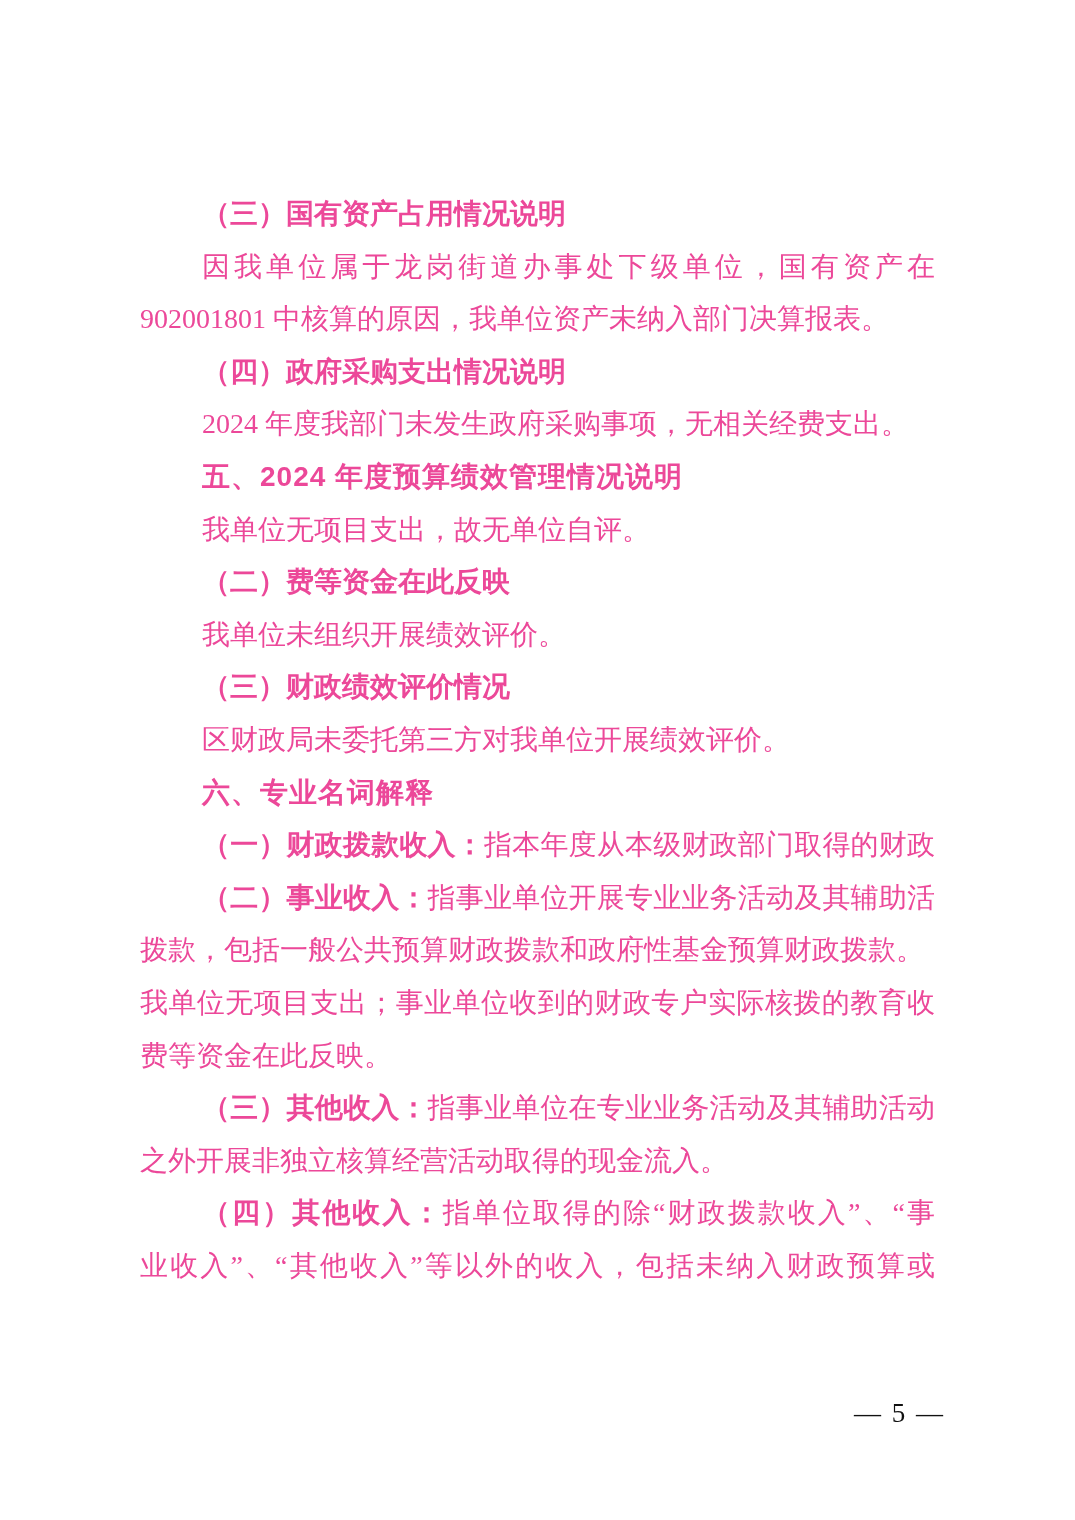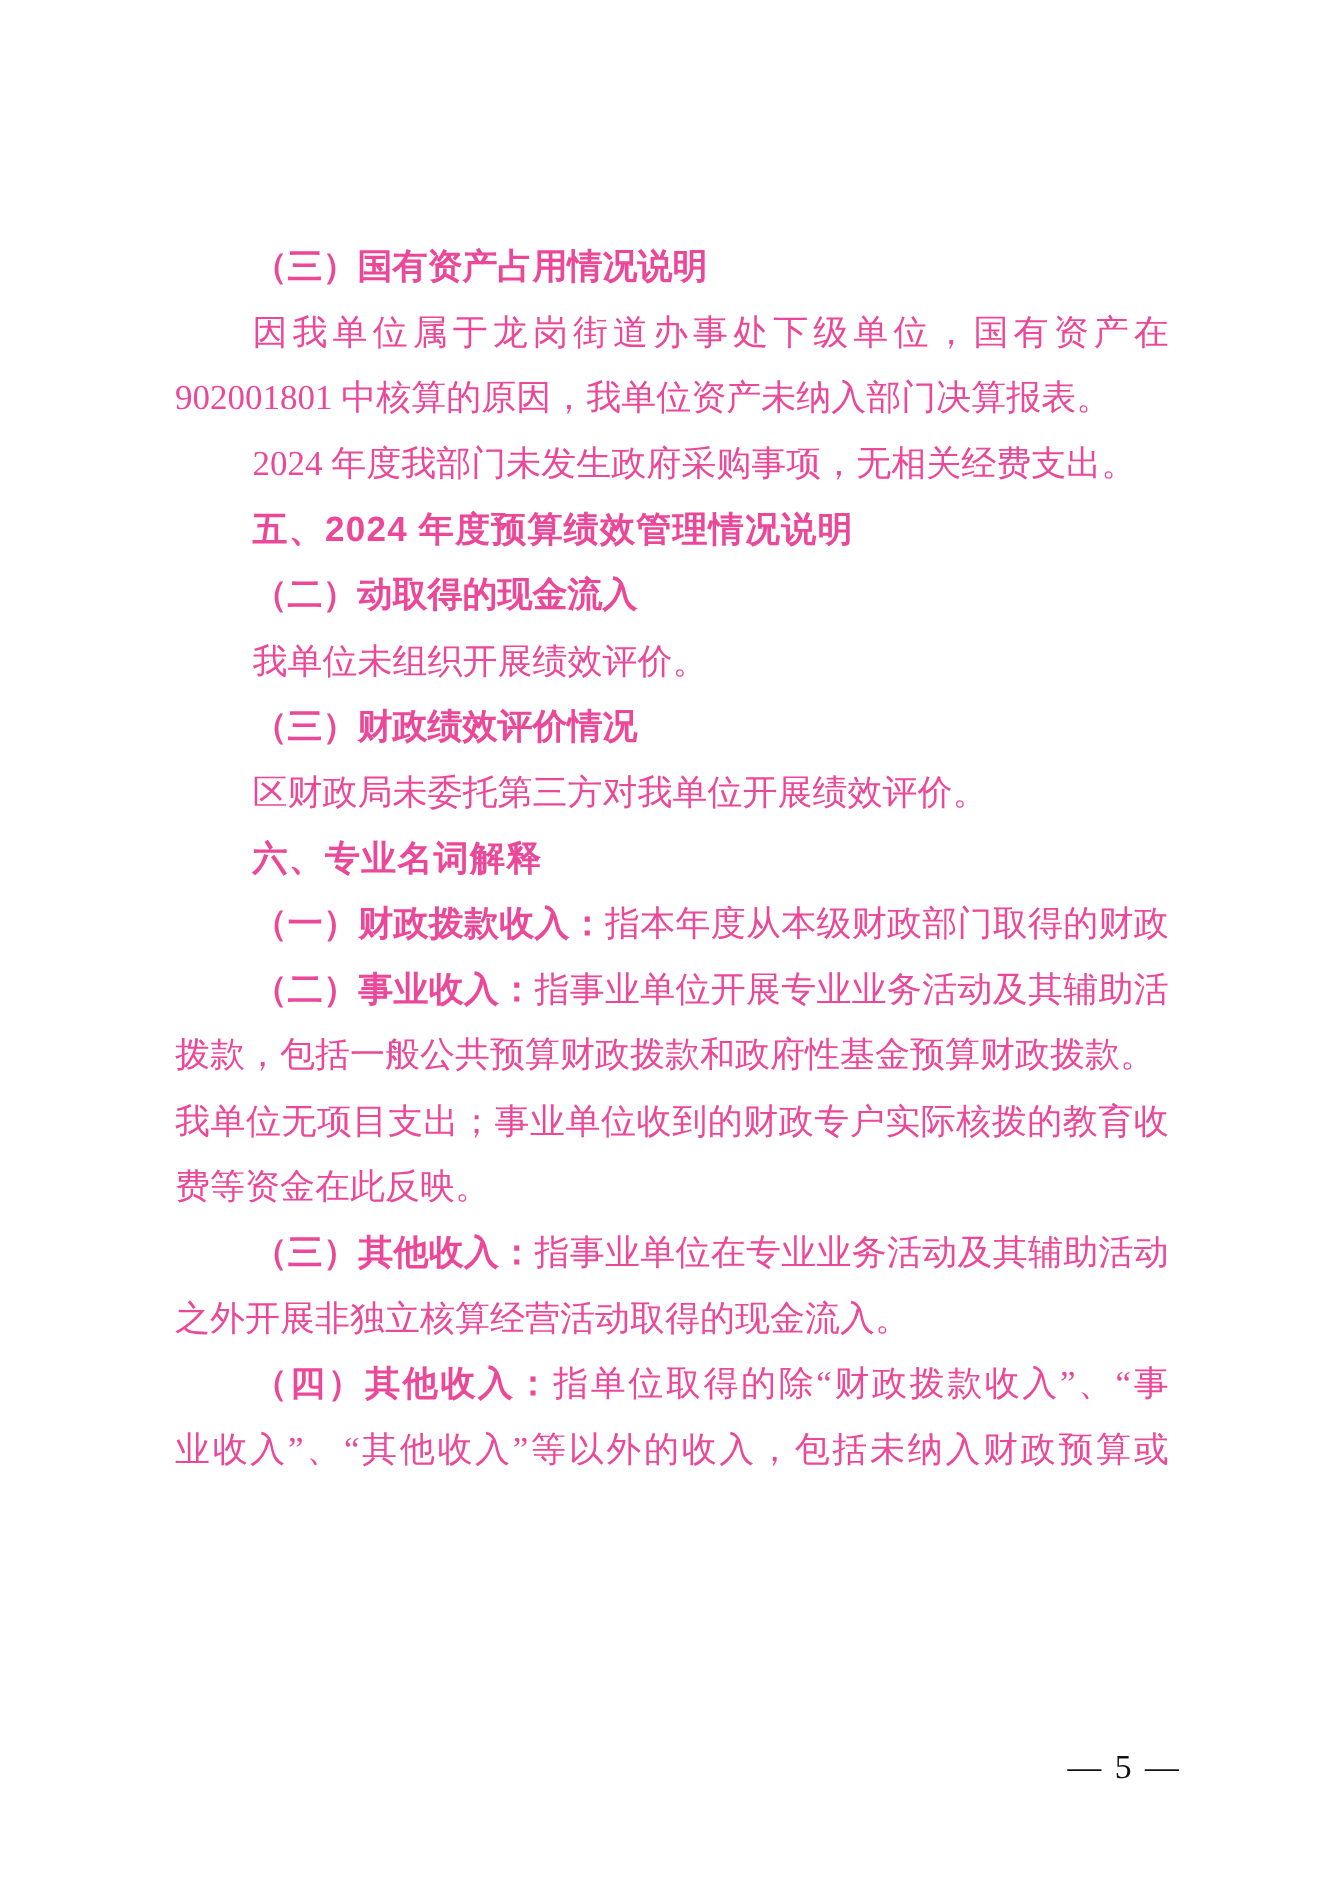--- a/index.html
+++ b/index.html
@@ -49,23 +49,25 @@
   }
 </style>
 </head>
 <body>
 
 <div class="page">
   <div class="content">
       <div class="line ind"><span class="bold-serif">（三）国有资产占用情况说明</span></div>
       <div class="line ind j"><span class="serif">因我单位属于龙岗街道办事处下级单位，国有资产在</span></div>
       <div class="line"><span class="serif">902001801 中核算的原因，我单位资产未纳入部门决算报表。</span></div>
+      <div class="line ind"><span class="bold-serif">（四）政府采购支出情况说明</span></div>
       <div class="line ind"><span class="serif">2024 年度我部门未发生政府采购事项，无相关经费支出。</span></div>
       <div class="line ind"><span class="bold-sans">五、2024 年度预算绩效管理情况说明</span></div>
-      <div class="line ind"><span class="bold-serif">（二）动取得的现金流入</span></div>
+      <div class="line ind"><span class="serif">我单位无项目支出，故无单位自评。</span></div>
+      <div class="line ind"><span class="bold-serif">（二）费等资金在此反映</span></div>
       <div class="line ind"><span class="serif">我单位未组织开展绩效评价。</span></div>
       <div class="line ind"><span class="bold-serif">（三）财政绩效评价情况</span></div>
       <div class="line ind"><span class="serif">区财政局未委托第三方对我单位开展绩效评价。</span></div>
       <div class="line ind"><span class="bold-sans">六、专业名词解释</span></div>
       <div class="line ind j"><span class="bold-serif">（一）财政拨款收入：</span><span class="serif">指本年度从本级财政部门取得的财政</span></div>
       <div class="line ind j"><span class="bold-serif">（二）事业收入：</span><span class="serif">指事业单位开展专业业务活动及其辅助活</span></div>
       <div class="line"><span class="serif">拨款，包括一般公共预算财政拨款和政府性基金预算财政拨款。</span></div>
       <div class="line j"><span class="serif">我单位无项目支出；事业单位收到的财政专户实际核拨的教育收</span></div>
       <div class="line"><span class="serif">费等资金在此反映。</span></div>
       <div class="line ind j"><span class="bold-serif">（三）其他收入：</span><span class="serif">指事业单位在专业业务活动及其辅助活动</span></div>

